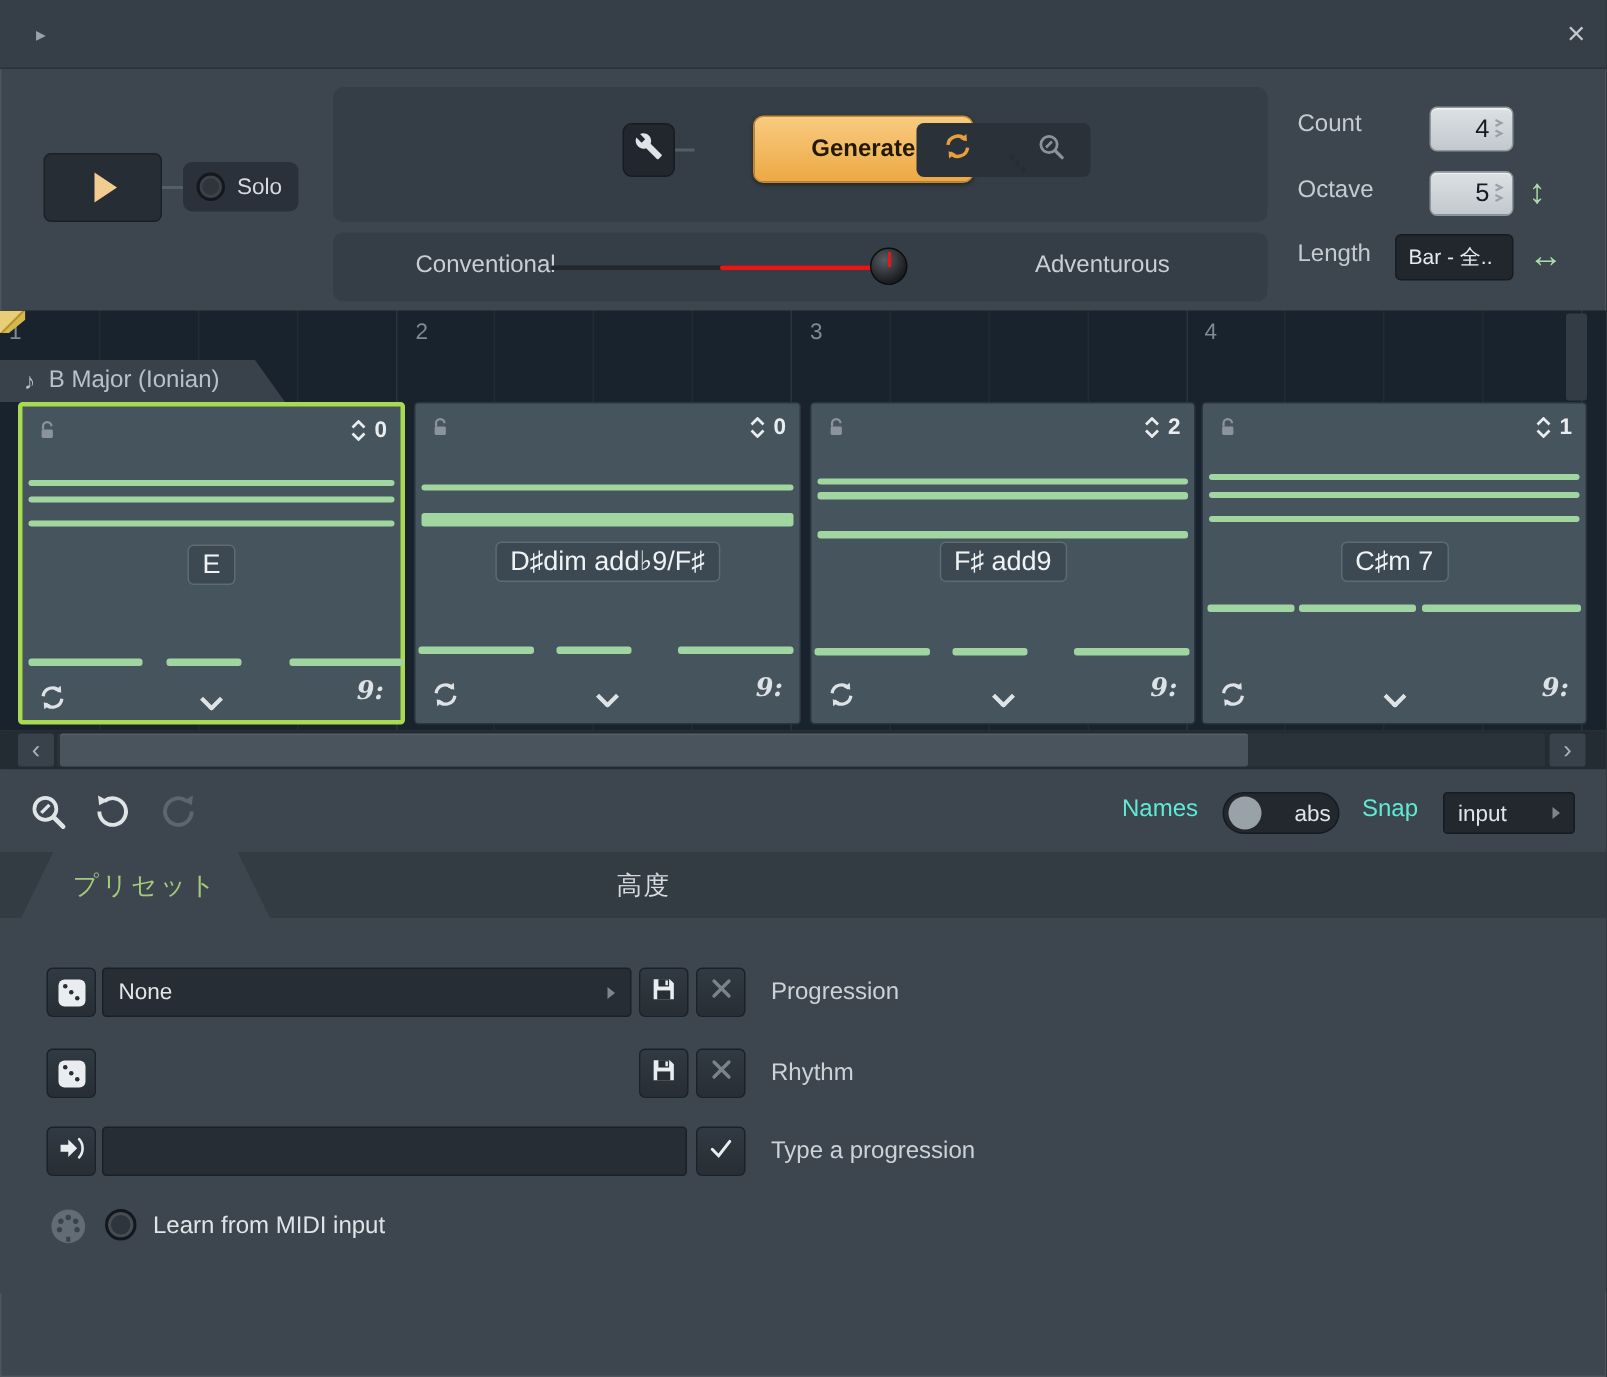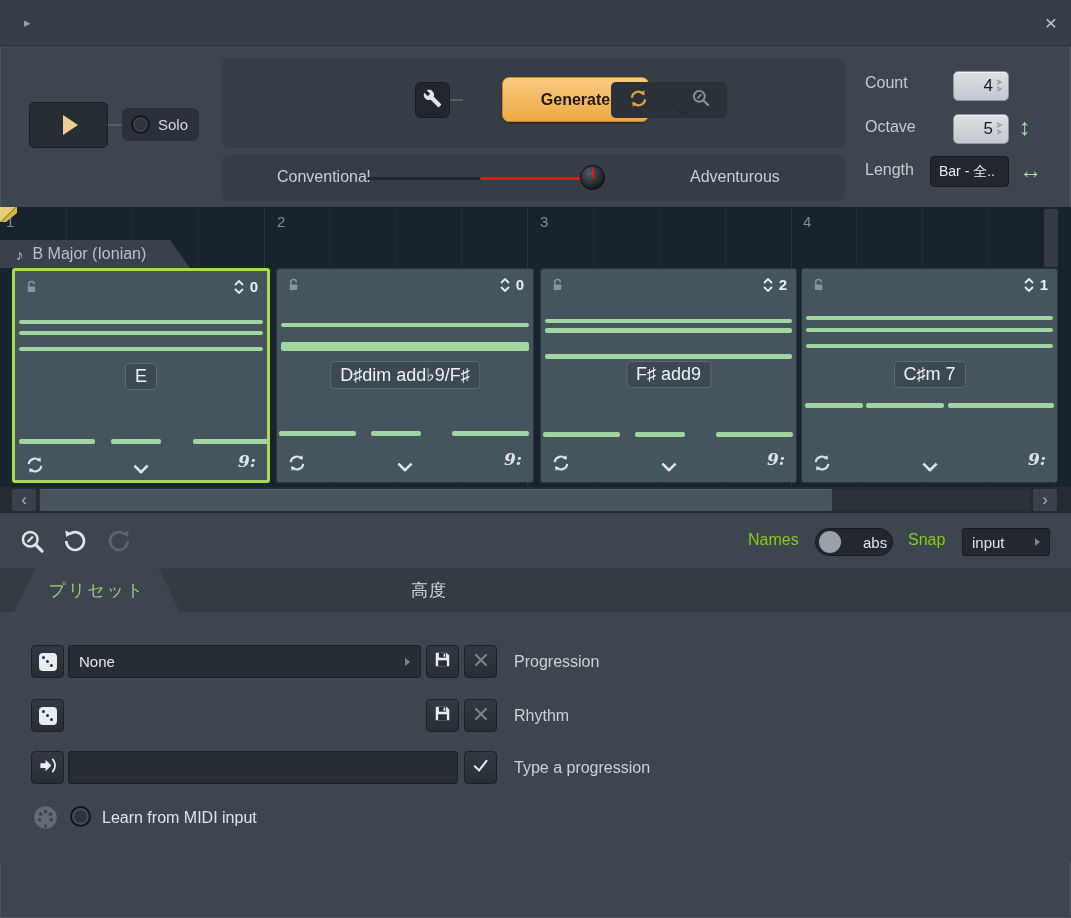--- a/index.html
+++ b/index.html
@@ -89,21 +89,21 @@
   .hscroll{position:absolute;left:0;top:487px;width:1071px;height:26px;background:#232b33;}
   .sc-btn{position:absolute;top:2px;width:24px;height:22px;background:#39424a;border-radius:2px;color:#aab2b9;
           font-size:17px;display:flex;align-items:center;justify-content:center;line-height:0;}
   .sc-track{position:absolute;left:38px;top:2px;width:992px;height:22px;background:#2a323a;border-radius:2px;}
   .sc-thumb{position:absolute;left:2px;top:0;width:792px;height:22px;background:#4a545d;border-radius:2px;
             box-shadow:inset 0 1px 0 rgba(255,255,255,.08);}
 
   
   .toolbar{position:absolute;left:0;top:513px;width:1071px;height:55px;background:#3d464e;}
   .tb-icon{position:absolute;top:15px;}
-  .tb-label{position:absolute;top:18px;color:#84cc16;font-size:16px;}
+  .tb-label{position:absolute;top:18px;color:#5eead4;font-size:16px;}
   .toggle{position:absolute;left:815px;top:15px;width:78px;height:28px;background:#22282e;border:1px solid #161b20;
           border-radius:14px;display:flex;align-items:center;padding:0 3px;gap:22px;}
   .toggle .knob{width:22px;height:22px;border-radius:50%;background:#9aa2a9;}
   .toggle .tval{color:#dfe4e7;font-size:15px;}
   .snapbox{position:absolute;left:962px;top:15px;width:88px;height:28px;background:#22282e;border:1px solid #161b20;
            border-radius:3px;display:flex;align-items:center;padding:0 9px;color:#dfe4e7;font-size:15px;}
   .mini-arrow{width:0;height:0;border-left:5px solid #7d868e;border-top:4px solid transparent;border-bottom:4px solid transparent;margin-left:auto;}
 
   
   .tabbar{position:absolute;left:0;top:568px;width:1071px;height:44px;background:#333b43;}

